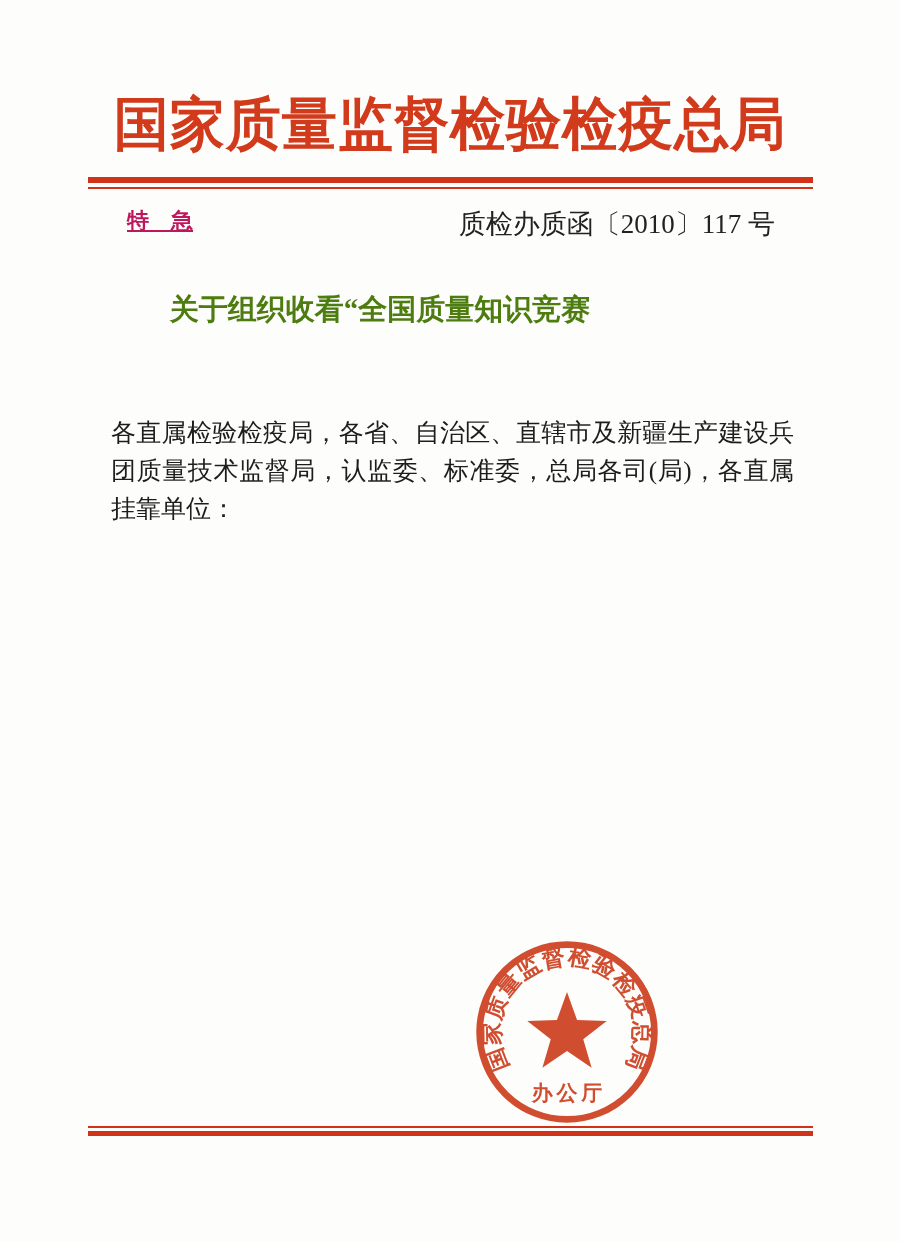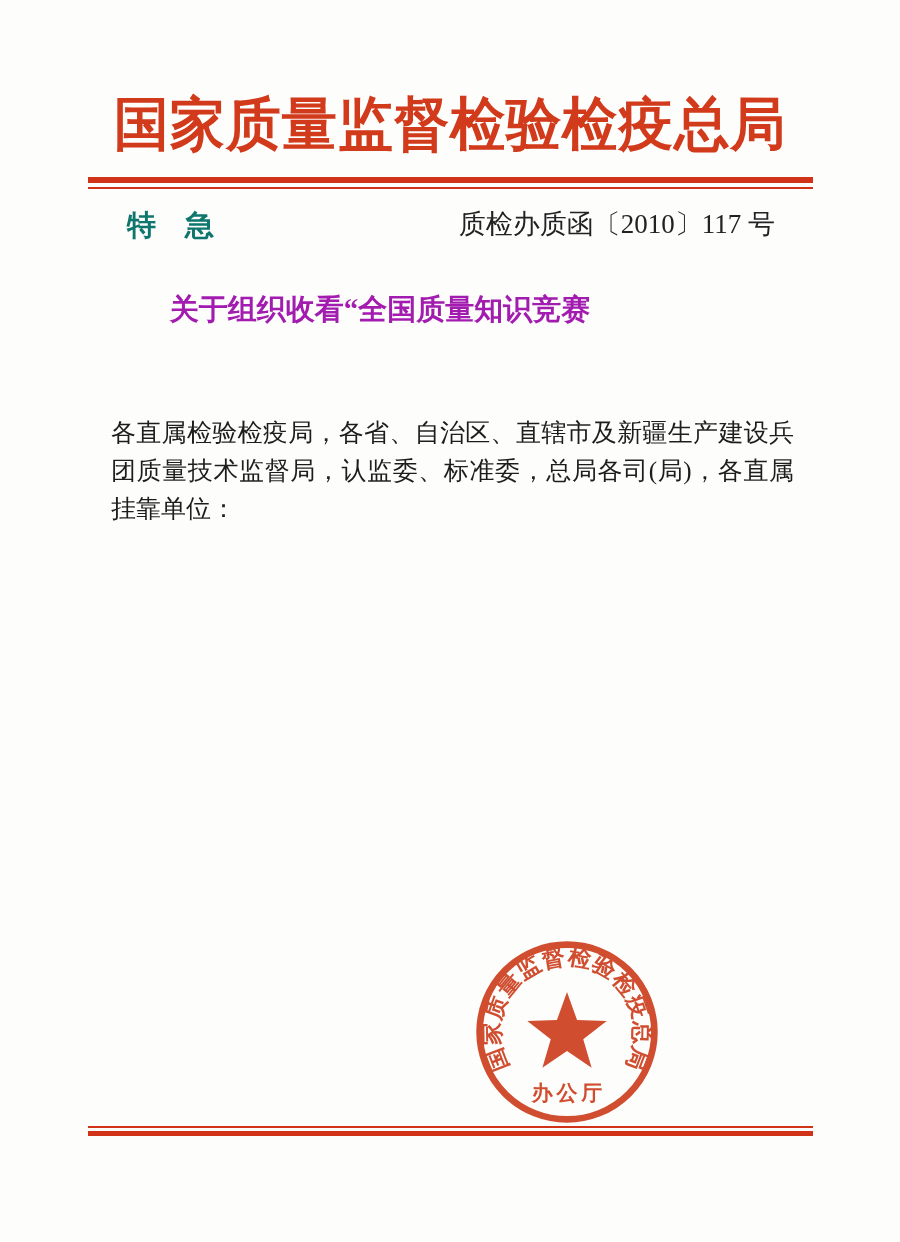--- a/index.html
+++ b/index.html
@@ -29,34 +29,35 @@
   }
   .rule{position:absolute;left:88px;width:725px;background:var(--rule-red);}
   .rule-top-thick{top:177px;height:6px;}
   .rule-top-thin{top:187px;height:2px;}
   .rule-bottom-thin{top:1126px;height:2px;}
   .rule-bottom-thick{top:1131px;height:5px;}
   
   .urgency{
     position:absolute;left:127px;top:206px;
     font-family:"Liberation Sans","DejaVu Sans",sans-serif;
-    font-size:29px;font-weight:bold;color:#0f766e;
+    font-size:22px;font-weight:bold;color:#be185d;
     white-space:pre;
+    text-decoration:underline;
   }
   .docnum{
     position:absolute;right:125px;top:206px;
     font-size:27px;color:#222;
     white-space:nowrap;
     margin-left:44px;
   }
   
   .doc-title{
     position:absolute;left:0;top:286px;width:760px;
     text-align:center;font-size:29px;font-weight:bold;
-    line-height:46px;color:#a21caf;
+    line-height:46px;color:#4d7c0f;
   }
   
   .doc-body{
     position:absolute;left:95px;top:398px;width:715px;
     font-size:25px;line-height:38px;color:#1d1d1d;
     text-align:justify;
   }
   .doc-body p{margin:16px;}
   .doc-body p.para{text-indent:2em;}
   

